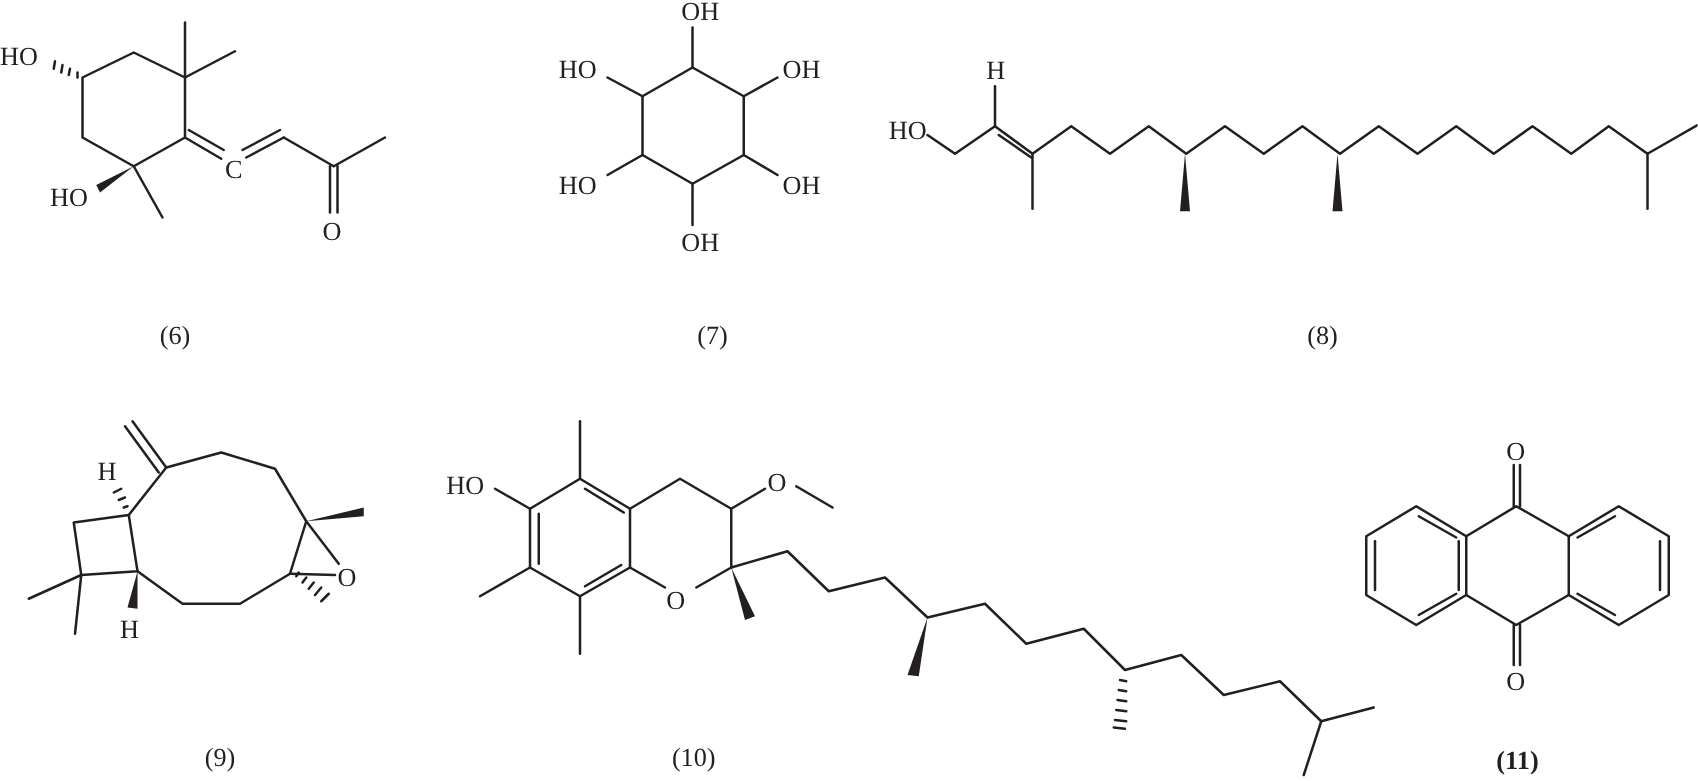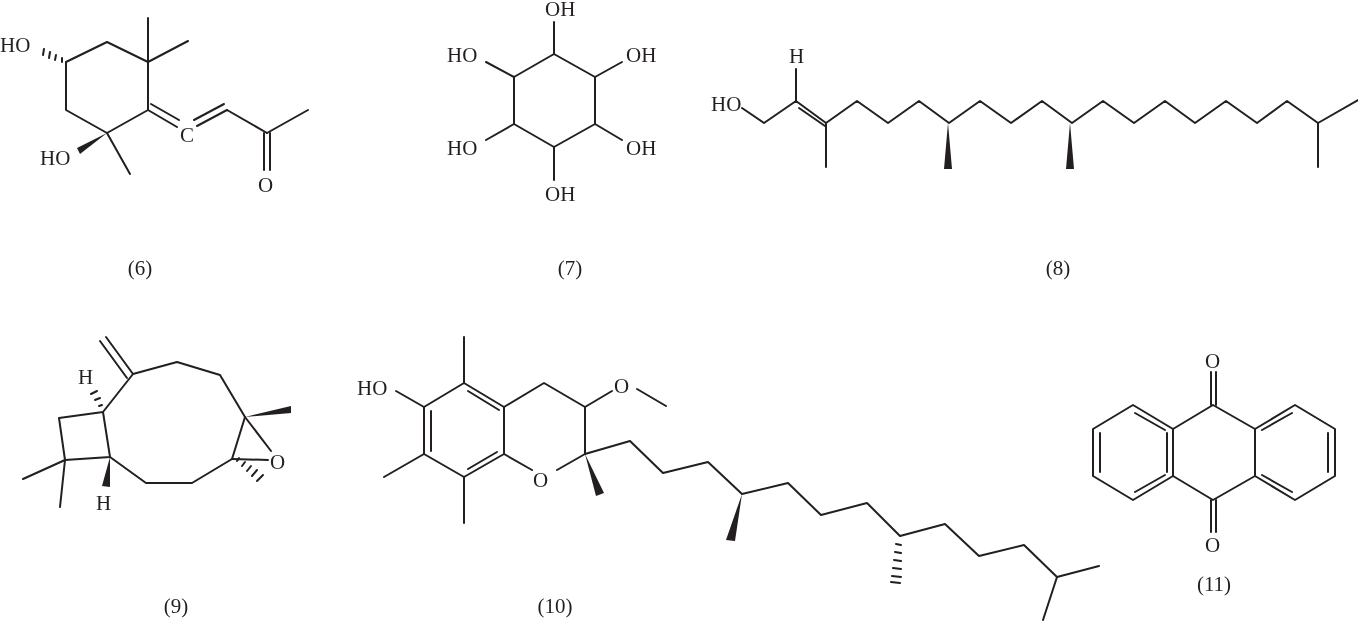--- a/index.html
+++ b/index.html
@@ -174,14 +174,14 @@
     <line x1="1216" y1="500" x2="1216" y2="532"></line>
     <text x="1205" y="552">O</text>
   </g>
 </svg>
 
 <div class="cap" style="left:140px; top:256px;">(6)</div>
 <div class="cap" style="left:570px; top:256px;">(7)</div>
 <div class="cap" style="left:1058px; top:256px;">(8)</div>
 <div class="cap" style="left:176px; top:594px;">(9)</div>
 <div class="cap" style="left:555px; top:594px;">(10)</div>
-<div class="cap" style="left:1214px; top:572px;">(11)</div>
+<div class="cap" style="left:1214px; top:596px;font-weight:bold;">(11)</div>
 </div>
 
 </body></html>

